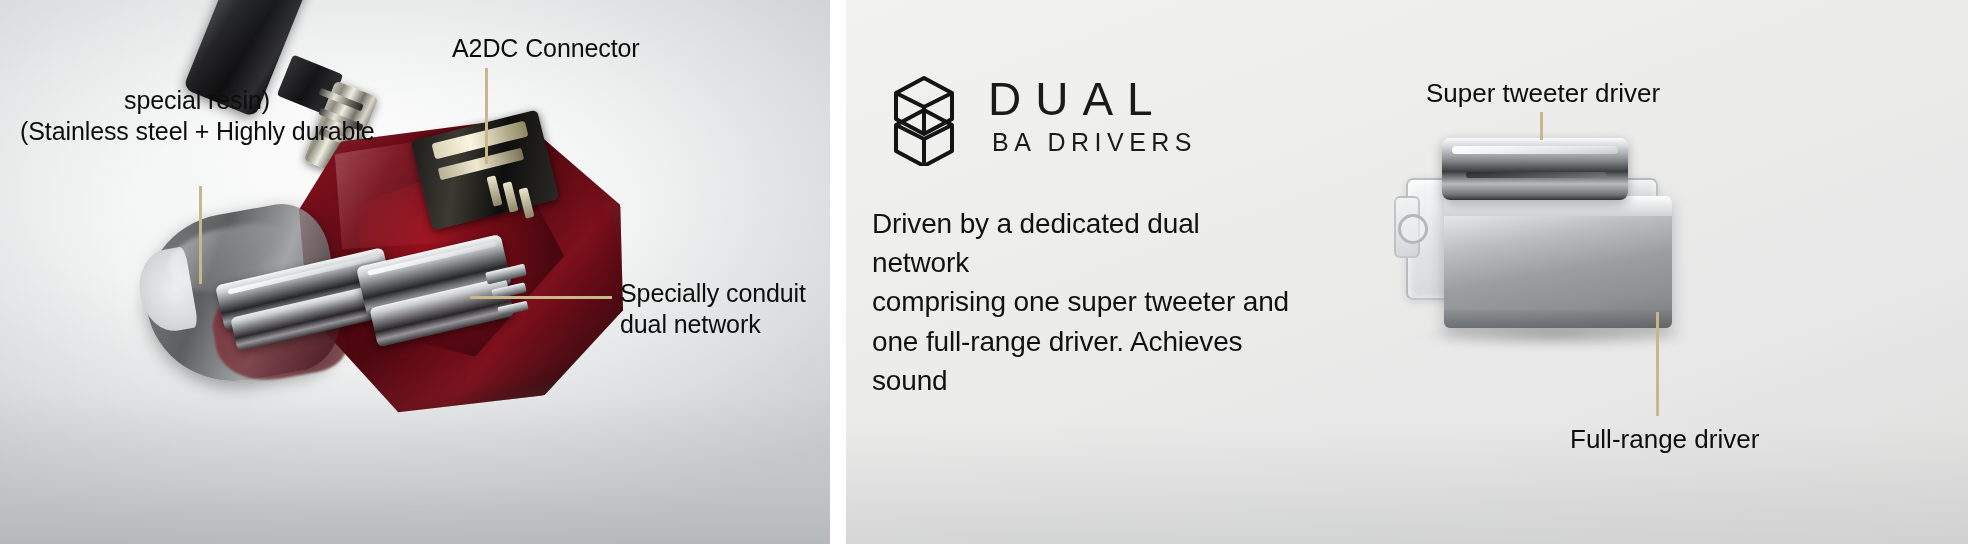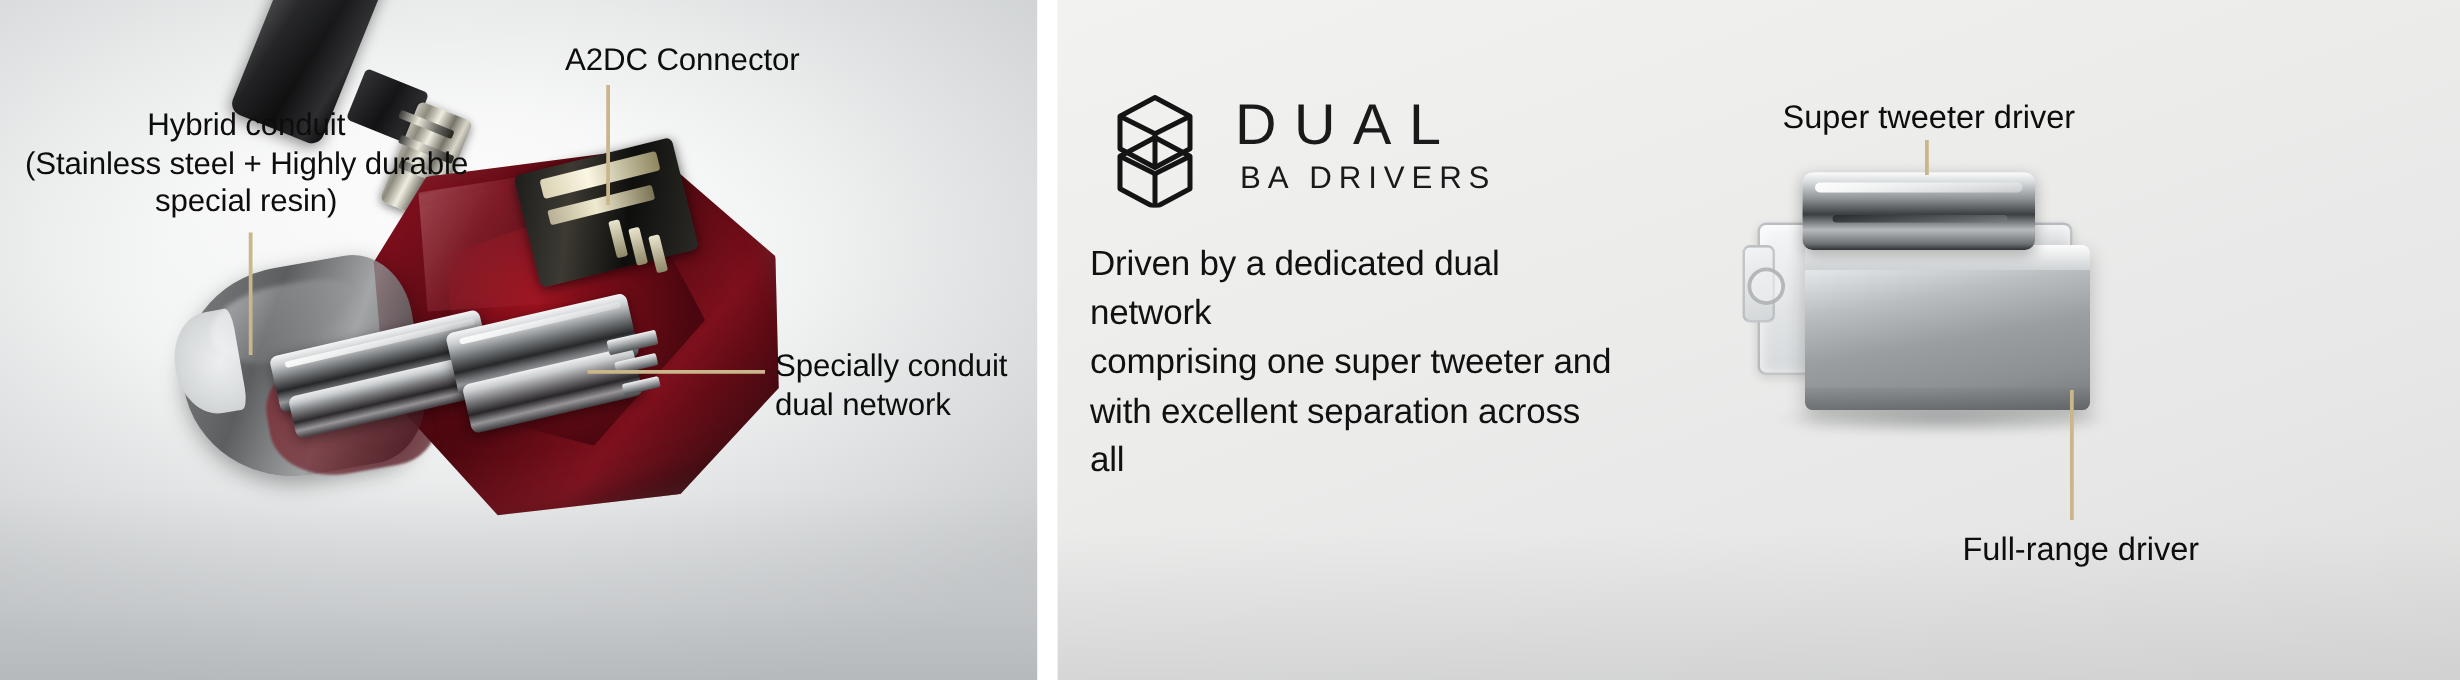--- a/index.html
+++ b/index.html
@@ -116,21 +116,21 @@
 
   
   .logo-wrap{position:absolute;left:42px;top:74px;width:420px;height:96px;}
   .cubes{position:absolute;left:0;top:0;width:72px;height:92px;}
   .wordmark{position:absolute;left:100px;top:2px;color:#1a1a1a;
     font-size:46px;font-weight:400;letter-spacing:14px;line-height:1;}
   .subword{position:absolute;left:104px;top:56px;color:#1a1a1a;
     font-size:25px;font-weight:400;letter-spacing:5.5px;line-height:1;}
 
   
-  .body-copy{position:absolute;left:26px;top:191px;width:420px;color:#111;
+  .body-copy{position:absolute;left:26px;top:204px;width:420px;color:#111;
     font-size:28px;line-height:1.40;letter-spacing:-.15px;}
   .body-copy span{display:block;}
 
   
   .drv{position:absolute;}
   .drv-clear{left:560px;top:178px;width:248px;height:118px;
     background:linear-gradient(165deg,rgba(246,247,248,.95) 0%,rgba(222,225,227,.9) 45%,rgba(198,202,205,.9) 100%);
     border:2px solid rgba(176,180,183,.75);border-radius:7px;
     box-shadow:inset 0 2px 10px rgba(255,255,255,.8),0 2px 8px rgba(0,0,0,.12);}
   .drv-clear-fin{position:absolute;left:548px;top:196px;width:22px;height:58px;border-radius:6px;
@@ -203,23 +203,22 @@
       <div class="chip c2"></div>
       <div class="chip c3"></div>
     </div>
 
     <div class="pl-vign"></div>
 
     <div class="lbl" style="left:452px;top:33px;">A2DC Connector</div>
     <div class="lead lead-v" style="left:485px;top:68px;height:96px;"></div>
 
     <div class="lbl lbl-c" style="left:20px;top:85px;width:354px;">
-      <div>Hybrid conduit</div>
+      <div>special resin)</div>
       <div>(Stainless steel + Highly durable</div>
-      <div>special resin)</div>
     </div>
     <div class="lead lead-v" style="left:199px;top:186px;height:98px;"></div>
 
     <div class="lbl" style="left:620px;top:278px;">
       <div>Specially conduit</div>
       <div>dual network</div>
     </div>
     <div class="lead lead-h" style="left:470px;top:296px;width:142px;"></div>
   </div>
 
@@ -239,21 +238,21 @@
           <path d="M36 65 L36 92"></path>
         </g>
       </svg>
       <div class="wordmark">DUAL</div>
       <div class="subword">BA DRIVERS</div>
     </div>
 
     <div class="body-copy">
       <span>Driven by a dedicated dual network</span>
       <span>comprising one super tweeter and</span>
-      <span>with excellent separation across all</span>
+      <span>one full-range driver. Achieves sound</span>
     </div>
 
     <div>
       <div class="drv drv-shadow"></div>
       <div class="drv drv-clear"></div>
       <div class="drv-clear-fin"></div>
       <div class="drv-clear-ring"></div>
       <div class="drv drv-body"></div>
       <div class="drv-body-top"></div>
       <div class="drv-body-edge"></div>

